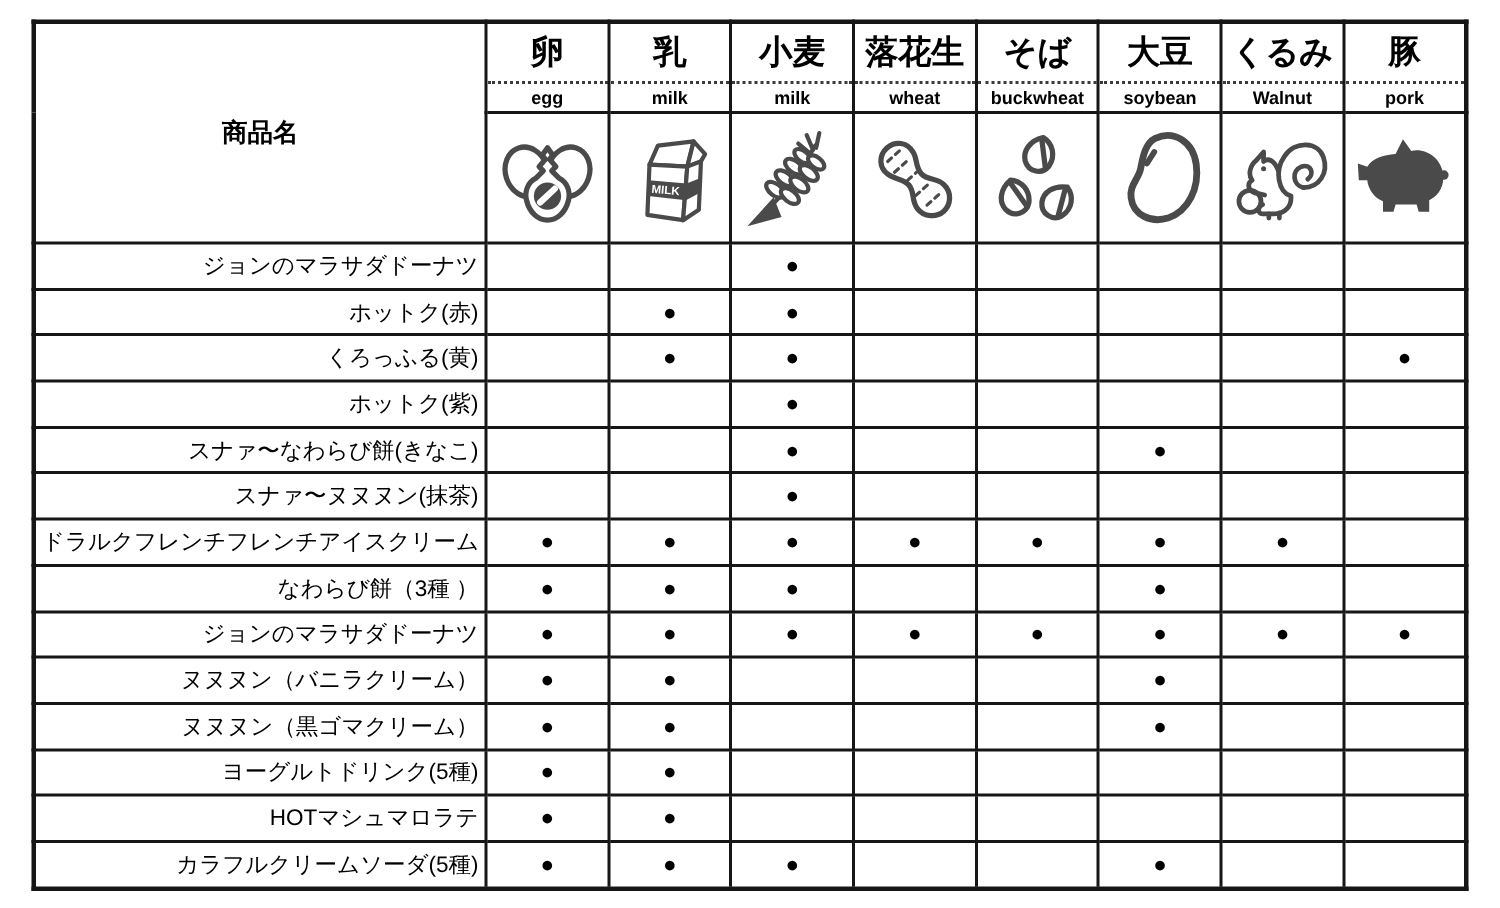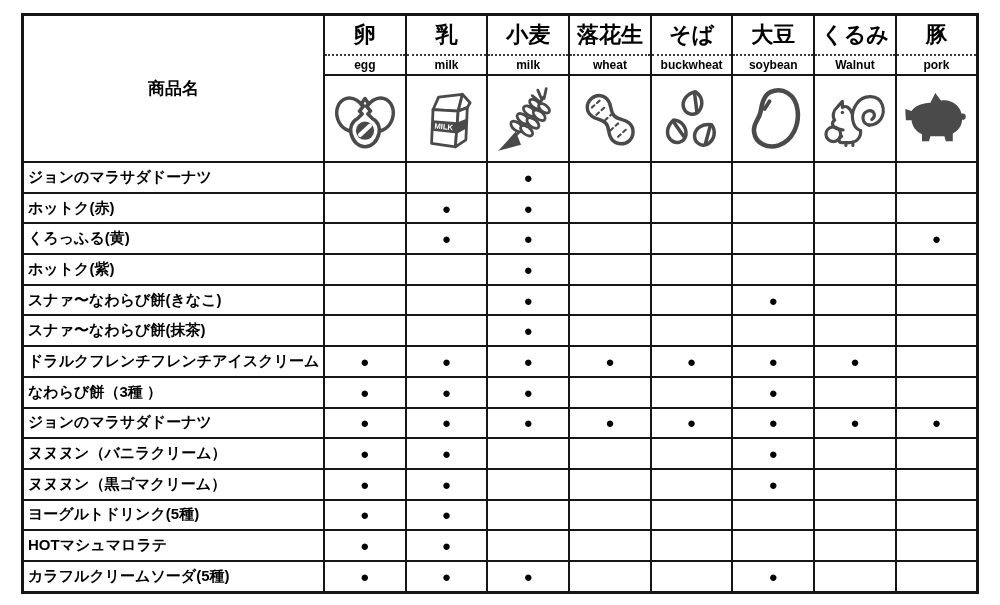--- a/index.html
+++ b/index.html
@@ -29,21 +29,21 @@
     border-bottom:2px dotted #3a3a3a;overflow:hidden;white-space:nowrap;
   }
   .al-label .en{
     height:18px;line-height:18px;font-size:12px;font-weight:bold;text-align:center;
     overflow:hidden;white-space:nowrap;
   }
   th.icon-cell{height:85px;text-align:center;vertical-align:middle;color:var(--icon-color);}
   th.icon-cell svg{width:70px;height:77px;display:block;margin:3px auto 2px auto;}
   tbody td{height:28.7px;}
   td.product{
-    font-size:15px;font-weight:bold;text-align:left;padding:0 4px;
+    font-size:15px;font-weight:normal;text-align:right;padding:0 4px;
     white-space:nowrap;overflow:hidden;
   }
   td.mark{text-align:center;font-size:15px;line-height:1;color:var(--dot-color);}
 </style>
 </head>
 <body>
 
 <table class="allergen-table">
   <thead>
     <tr id="label-row">
@@ -235,21 +235,21 @@
         <td class="mark"></td>
         <td class="mark"></td>
         <td class="mark">●</td>
         <td class="mark"></td>
         <td class="mark"></td>
         <td class="mark">●</td>
         <td class="mark"></td>
         <td class="mark"></td>
       </tr>
       <tr>
-        <td class="product">スナァ〜なわらび餅(抹茶)</td>
+        <td class="product">スナァ〜ヌヌヌン(抹茶)</td>
         <td class="mark"></td>
         <td class="mark"></td>
         <td class="mark">●</td>
         <td class="mark"></td>
         <td class="mark"></td>
         <td class="mark"></td>
         <td class="mark"></td>
         <td class="mark"></td>
       </tr>
       <tr>

